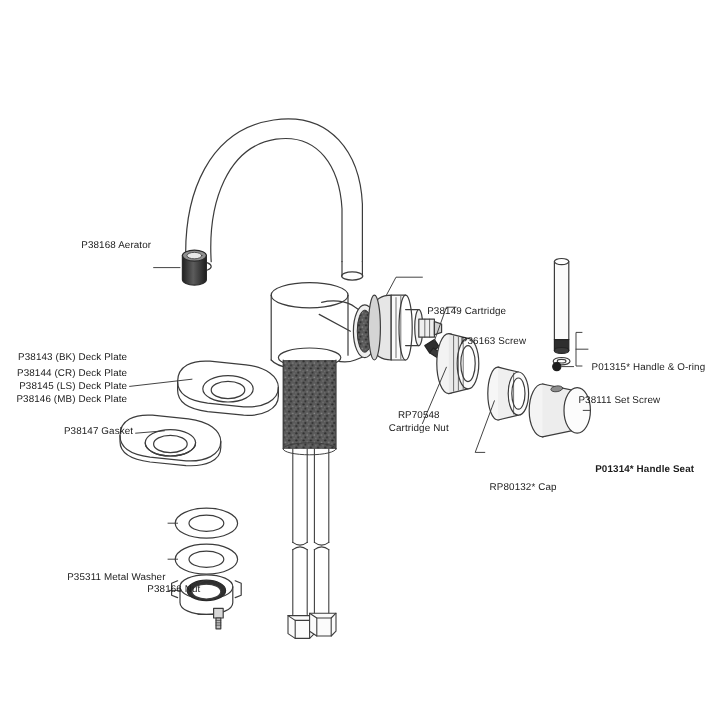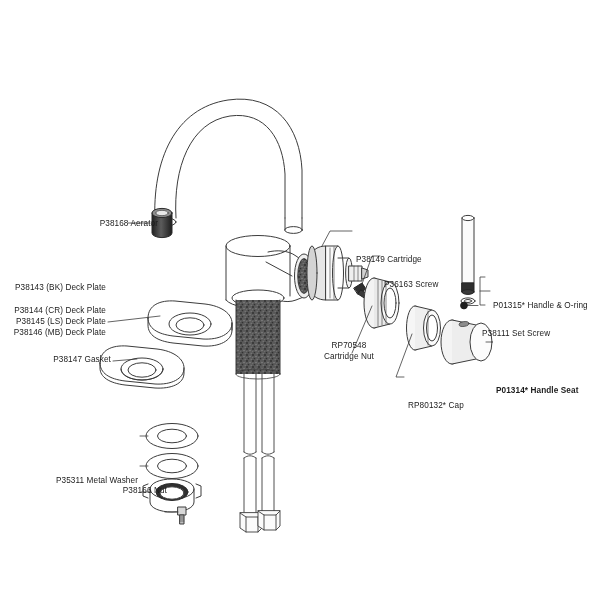--- a/index.html
+++ b/index.html
@@ -285,23 +285,23 @@
 
         <path d="M492 342 L486 342"></path>
       </g>
     </g>
 
     <g stroke="#3c3c3c" stroke-width="0.7" fill="none">
       <path d="M166 486 L170 484"></path>
     </g>
   </svg>
 
-  <div class="label l" style="left:0px; top:219px; width:126px;padding-left:32px;">P38168 Aerator</div>
-
-  <div class="label l" style="left:0px; top:283px; width:106px;">P38143 (BK) Deck Plate</div>
+  <div class="label l" style="left:0px; top:200px; width:126px;">P38168 Aerator</div>
+
+  <div class="label l" style="left:0px; top:293px; width:106px;">P38143 (BK) Deck Plate</div>
   <div class="label l" style="left:0px; top:306px; width:106px;">P38144 (CR) Deck Plate</div>
   <div class="label l" style="left:0px; top:317px; width:106px;">P38145 (LS) Deck Plate</div>
   <div class="label l" style="left:0px; top:328px; width:106px;">P38146 (MB) Deck Plate</div>
 
   <div class="label l" style="left:0px; top:355px; width:111px;">P38147 Gasket</div>
 
   <div class="label l" style="left:0px; top:460px; width:138px;margin-top:16px;">P35311 Metal Washer</div>
   <div class="label l" style="left:0px; top:486px; width:139px;padding-left:28px;">P38166 Nut</div>
 
   <div class="label r" style="left:356px; top:226px;">P38149 Cartridge</div>

